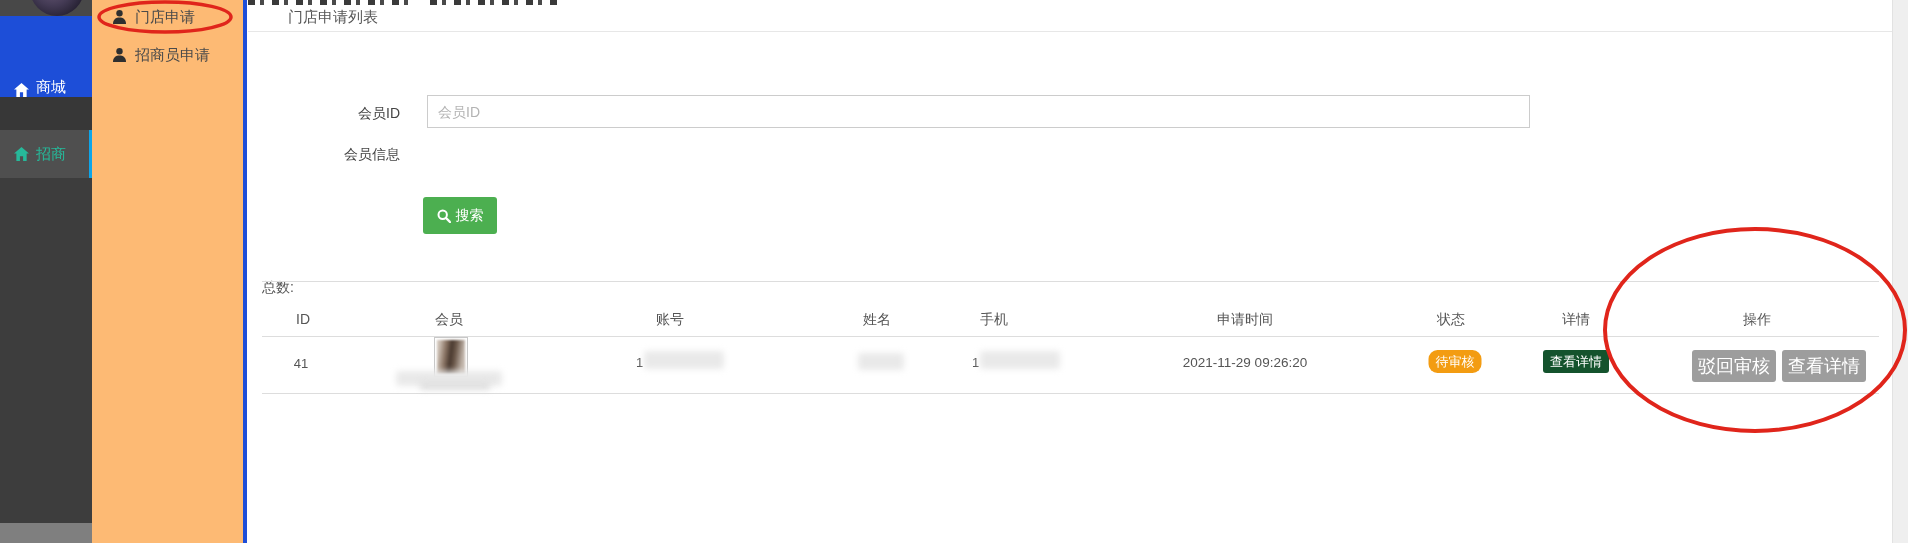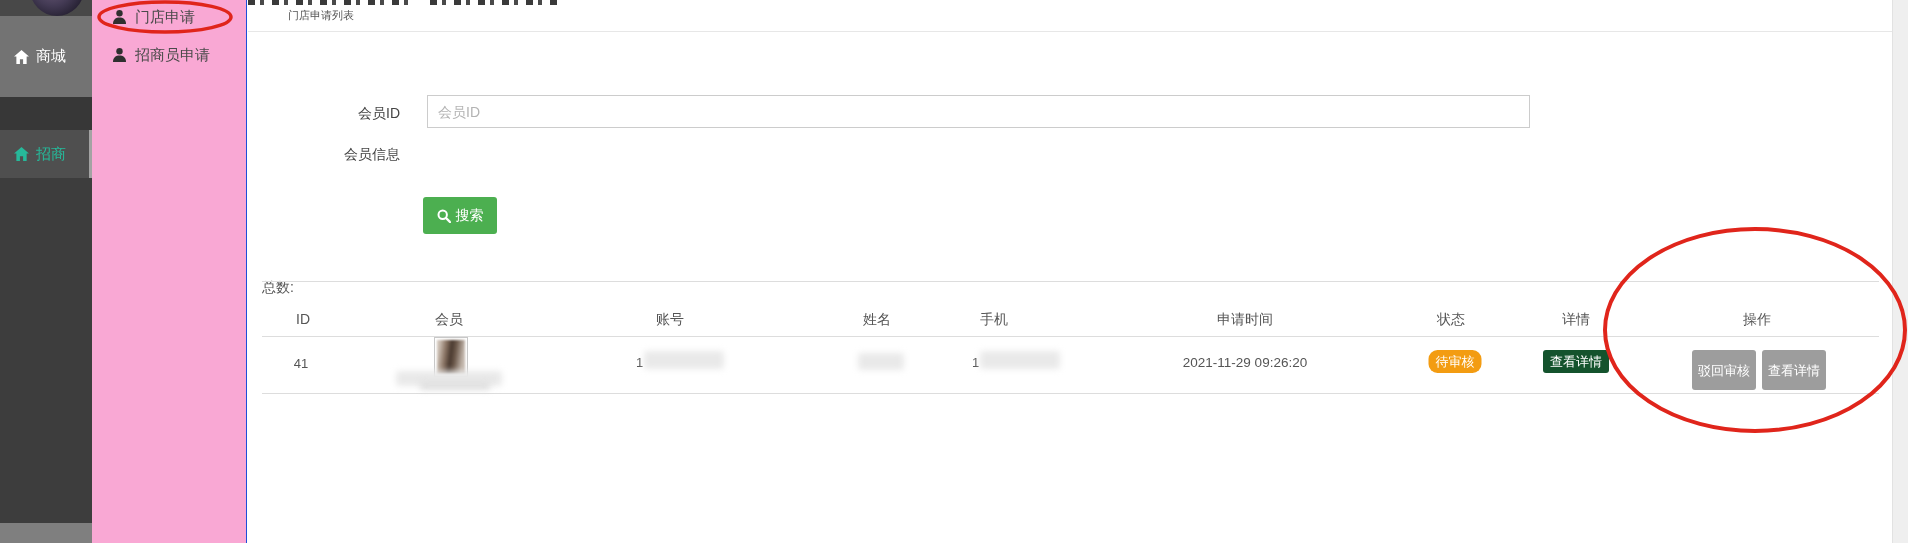--- a/index.html
+++ b/index.html
@@ -7,40 +7,40 @@
          font-family:"Liberation Sans","DejaVu Sans",sans-serif;color:#555;}
 
   
   .sb1{position:absolute;left:0;top:0;width:92px;height:543px;background:#3d3d3d;overflow:hidden;}
   .sb1-top{position:absolute;left:0;top:0;width:92px;height:16px;background:#484848;}
   .sb1-avatar{position:absolute;left:30px;top:-38px;width:54px;height:54px;border-radius:50%;
               background:radial-gradient(circle at 42% 45%, #6a5a78 0%, #433a54 45%, #241f30 78%);}
   .sb1-item{position:absolute;left:0;width:92px;display:flex;align-items:center;gap:7px;
             padding-left:14px;box-sizing:border-box;font-size:15px;color:#fff;cursor:pointer;}
   .sb1-item .hicon{width:15px;height:14px;flex:0 0 auto;}
-  .sb1-item.mall{top:16px;height:81px;background:#737373;}
+  .sb1-item.mall{top:16px;height:81px;background:#1d4ed8;align-items:flex-end;}
   .sb1-gap{position:absolute;left:0;top:97px;width:92px;height:33px;background:#373737;}
-  .sb1-item.invest{top:130px;height:48px;background:#4f4f4f;color:#26b99a;border-right:3px solid #a3a3a3;}
+  .sb1-item.invest{top:130px;height:48px;background:#4f4f4f;color:#26b99a;border-right:3px solid #0ea5e9;}
   .sb1-bottom{position:absolute;left:0;top:523px;width:92px;height:20px;background:#7f7f7f;}
 
   
-  .sb2{position:absolute;left:92px;top:0;width:155px;height:543px;background:#f9a8d4;
-       border-right:1px solid #1d4ed8;box-sizing:border-box;}
+  .sb2{position:absolute;left:92px;top:0;width:155px;height:543px;background:#fdba74;
+       border-right:4px solid #1d4ed8;box-sizing:border-box;}
   .sb2-item{position:absolute;left:0;width:154px;display:flex;align-items:center;gap:9px;
             padding-left:21px;box-sizing:border-box;font-size:15px;color:#4a4a4a;cursor:pointer;}
   .sb2-item .picon{width:13px;height:14px;flex:0 0 auto;}
 
   
   .clip-frag{position:absolute;top:0;height:5px;background:
      repeating-linear-gradient(90deg,#3a3a3a 0 7px,transparent 7px 12px,#4a4a4a 12px 16px,transparent 16px 24px);}
 
   
   .titlebar{position:absolute;left:248px;top:0;width:1644px;height:32px;
             border-bottom:1px solid #e7e7e7;box-sizing:border-box;}
-  .page-title{position:absolute;left:288px;top:8px;font-size:11px;color:#555;}
+  .page-title{position:absolute;left:288px;top:8px;font-size:15px;color:#555;}
 
   .filter-head{position:absolute;left:260px;top:42px;width:1630px;height:42px;background:#f4f4f4;
                border:1px solid #e3e3e3;box-sizing:border-box;display:flex;align-items:center;
                padding-left:16px;font-size:14px;color:#666;}
   .f-label{position:absolute;width:120px;text-align:right;font-size:14px;color:#444;}
   .f-input{position:absolute;left:427px;width:1103px;height:33px;border:1px solid #ccc;
            box-sizing:border-box;padding:0 10px;font-size:14px;color:#555;outline:none;
            font-family:"Liberation Sans","DejaVu Sans",sans-serif;}
   .f-input::placeholder{color:#b3b3b3;}
   .search-btn{position:absolute;left:423px;top:197px;width:74px;height:37px;background:#4caf50;
@@ -58,22 +58,22 @@
                 border:1px solid #c8c8c8;padding:2px;cursor:pointer;}
   .avatar-img{width:100%;height:100%;filter:blur(1px);
       background:linear-gradient(97deg,#cfc3b8 8%,#8a7464 30%,#4a3a30 48%,#6b584a 62%,#c4b8ae 88%);}
   .blur-block{position:absolute;background:#e9e9e9;filter:blur(3px);border-radius:3px;}
   .blur-block.b2{background:#e0e0e0;}
 
   .badge{position:absolute;transform:translateX(-50%);top:350px;height:23px;line-height:23px;
          padding:0 7px;border-radius:3px;color:#fff;font-size:13px;white-space:nowrap;}
   .badge.status{background:#f39c12;border-radius:9px;}
   .badge.detail{background:#14532d;cursor:pointer;}
-  .act-btn{height:40px;line-height:23px;padding:0 6px;border:none;border-radius:3px;background:#9d9d9d;
-           color:#fff;font-size:13px;cursor:pointer;white-space:nowrap;
+  .act-btn{height:32px;line-height:23px;padding:0 6px;border:none;border-radius:3px;background:#9d9d9d;
+           color:#fff;font-size:18px;cursor:pointer;white-space:nowrap;
            font-family:"Liberation Sans","DejaVu Sans",sans-serif;}
   .actions{position:absolute;left:1692px;top:350px;display:flex;gap:6px;}
 
   .scrollbar{position:absolute;right:0;top:0;width:16px;height:543px;background:#efefef;
              border-left:1px solid #e2e2e2;box-sizing:border-box;cursor:pointer;}
 
   .anno{position:absolute;left:0;top:0;width:1908px;height:543px;pointer-events:none;}
 </style>
 </head>
 <body>

